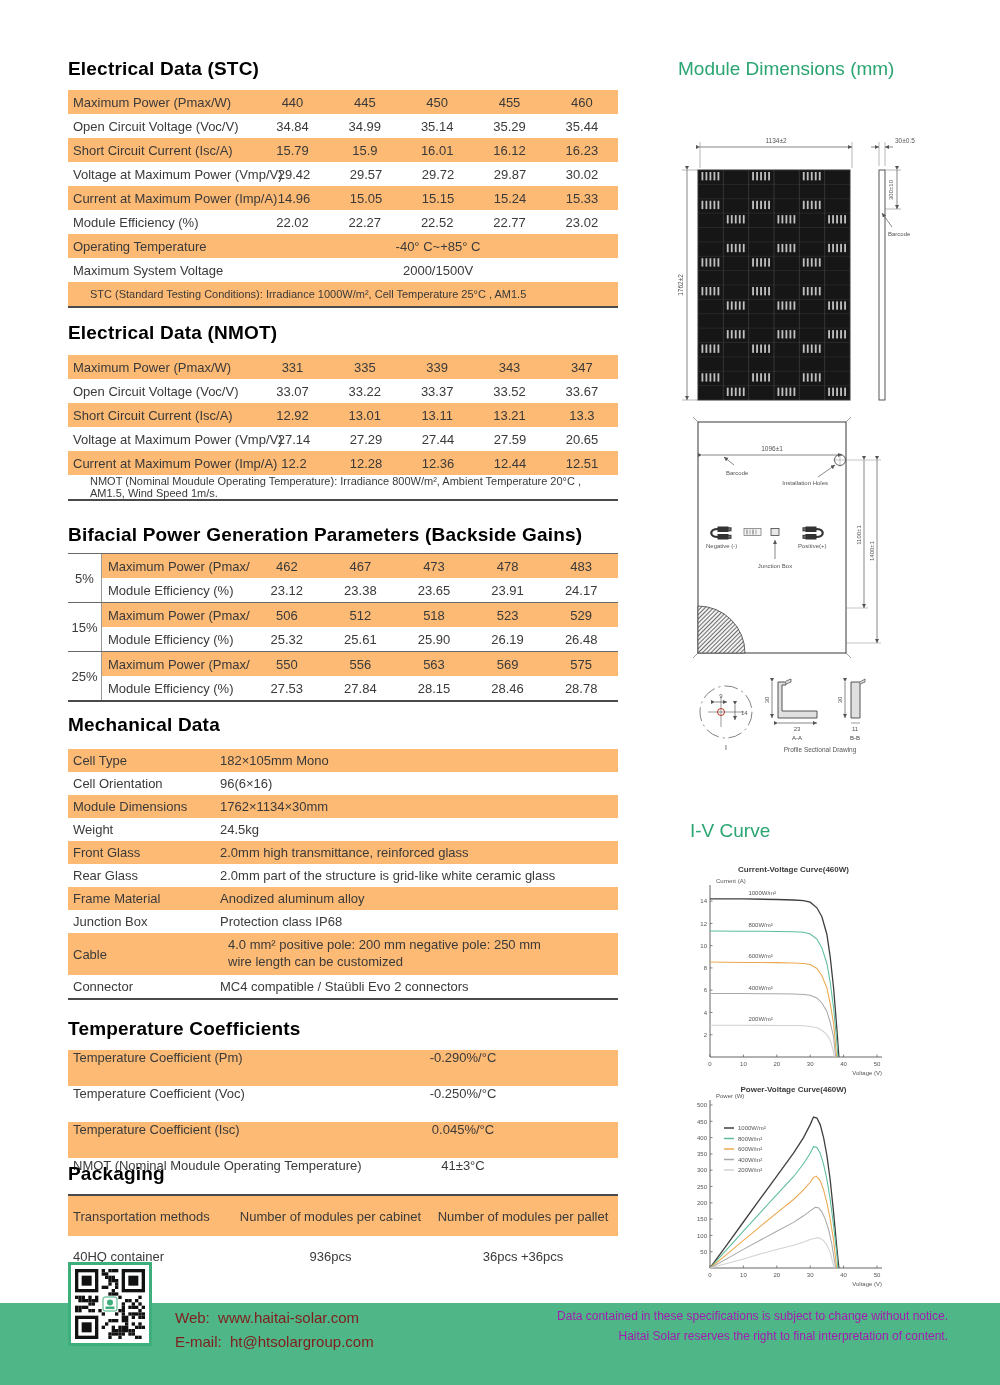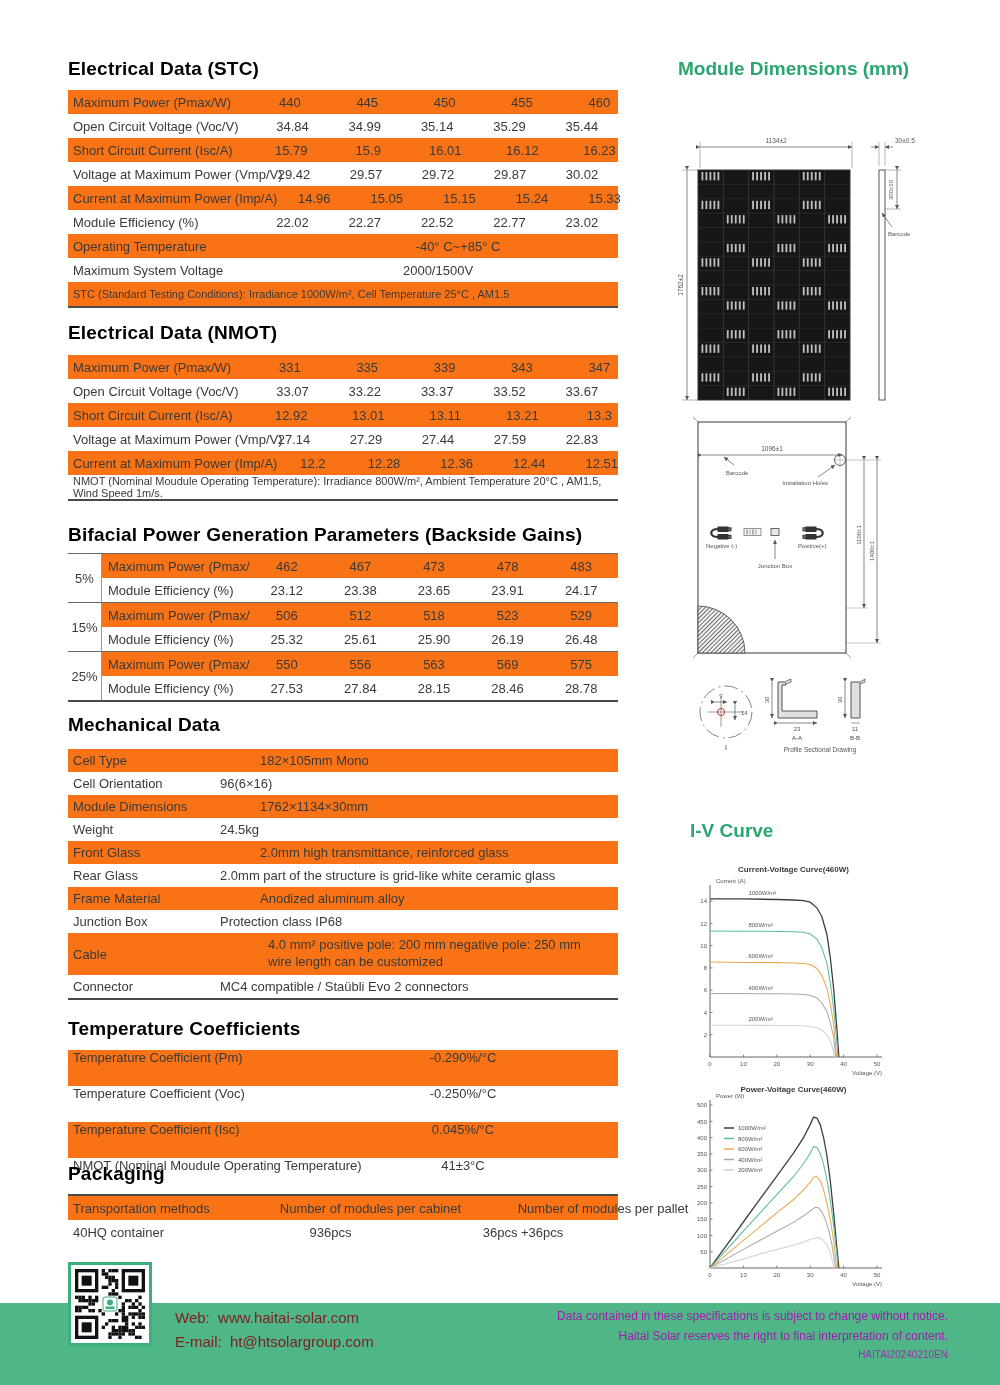--- a/index.html
+++ b/index.html
@@ -1,47 +1,47 @@
 <!DOCTYPE html>
 <html><head>
 <meta charset="utf-8">
 <style>
   html,body{margin:0;padding:0;}
   body{width:1000px;height:1385px;position:relative;background:#fff;color:#3a3a3a;
        font-family:"Liberation Sans",sans-serif;overflow:hidden;}
   .abs{position:absolute;}
   .sec-title{position:absolute;left:68px;color:#000000;font-weight:bold;font-size:19px;letter-spacing:.2px;}
-  .rt-title{position:absolute;left:678px;color:#2ba571;font-weight:bold;font-size:19px;}
+  .rt-title{position:absolute;left:678px;color:#2ba571;font-weight:normal;font-size:19px;}
   
   .ltab{position:absolute;left:68px;width:550px;}
   .tr{display:flex;align-items:center;height:24px;font-size:13px;}
   .tr .lab{width:185px;padding-left:5px;white-space:nowrap;}
   .tr .val{width:73px;text-align:center;}
   .tr .spanval{flex:1;text-align:center;}
-  .shaded{background:#f97316;gap:40px;}
-  .note{height:24px;display:flex;align-items:center;font-size:11px;padding-left:5px;}
+  .shaded{background:#fdba74;}
+  .note{height:24px;display:flex;align-items:center;font-size:11px;padding-left:22px;}
   .bdr-bottom{border-bottom:2px solid #4a4a4a;}
   
   .bif-group{display:grid;grid-template-columns:34px 148px repeat(5,73.6px);grid-auto-rows:24px;
              border-top:1px solid #6a6a6a;font-size:13px;}
   .bif-gain{grid-row:1/3;display:flex;align-items:center;justify-content:center;border-right:1px solid #9a9a9a;}
   .bif-lab{display:flex;align-items:center;padding-left:6px;white-space:nowrap;}
   .bif-val{display:flex;align-items:center;justify-content:center;}
   
   .mrow{display:flex;align-items:center;min-height:23px;font-size:13px;}
   .mrow .mlab{width:147px;padding-left:5px;flex:none;}
   .mrow .mval{flex:1;}
   .mrow.two{height:42px;}
   .mrow.two .mval div{line-height:1.3;margin-left:8px;}
   
   .trow{display:flex;align-items:flex-start;height:36px;font-size:13px;}
   .trow .tlab{flex:1;padding-left:5px;}
   .trow .tval{width:200px;margin-right:55px;text-align:center;}
   
-  .prow{display:grid;grid-template-columns:165px 195px 190px;height:24px;align-items:center;font-size:13px;}
+  .prow{display:grid;grid-template-columns:165px 195px 190px;height:40px;align-items:center;font-size:13px;}
   .prow .c0{padding-left:5px;}
   .prow .cc{text-align:center;}
   
   .footer-band{position:absolute;left:0;top:1303px;width:1000px;height:82px;background:#4fb787;}
   .qr-box{position:absolute;left:68px;top:1262px;width:78px;height:78px;background:#fff;
           border:3px solid #3fae7d;}
   .contact{position:absolute;left:175px;top:1306px;color:#7f1d1d;font-size:15px;line-height:24px;}
   .disclaimer{position:absolute;right:52px;top:1307px;color:#a21caf;font-size:12px;text-align:right;line-height:1.65;}
   .doc-code{font-size:10px;opacity:.85;}
   svg text{font-family:"Liberation Sans",sans-serif;}
@@ -135,21 +135,21 @@
       <span class="val">13.11</span>
       <span class="val">13.21</span>
       <span class="val">13.3</span>
     </div>
     <div class="tr">
       <span class="lab">Voltage at Maximum Power (Vmp/V)</span>
       <span class="val">27.14</span>
       <span class="val">27.29</span>
       <span class="val">27.44</span>
       <span class="val">27.59</span>
-      <span class="val">22.83</span>
+      <span class="val">20.65</span>
     </div>
     <div class="tr shaded">
       <span class="lab">Current at Maximum Power  (Imp/A)</span>
       <span class="val">12.2</span>
       <span class="val">12.28</span>
       <span class="val">12.36</span>
       <span class="val">12.44</span>
       <span class="val">12.51</span>
     </div>
     <div class="note">NMOT (Nominal Moudule Operating Temperature): Irradiance 800W/m², Ambient Temperature 20°C , AM1.5, Wind Speed 1m/s.</div>
@@ -825,14 +825,13 @@
       <rect x="30.5" y="37.5" width="9" height="2.6" fill="#3fae7d"></rect>
     </svg>
 </div>
 <div class="contact">
   <div><span>Web:</span>&nbsp;&nbsp;<span>www.haitai-solar.com</span></div>
   <div><span>E-mail:</span>&nbsp;&nbsp;<span>ht@htsolargroup.com</span></div>
 </div>
 <div class="disclaimer">
   <div>Data contained in these specifications is subject to change without notice.</div>
   <div>Haitai Solar reserves the right to final interpretation of content.</div>
-  <div class="doc-code">HAITAI20240210EN</div>
 </div>
 
 </body></html>

